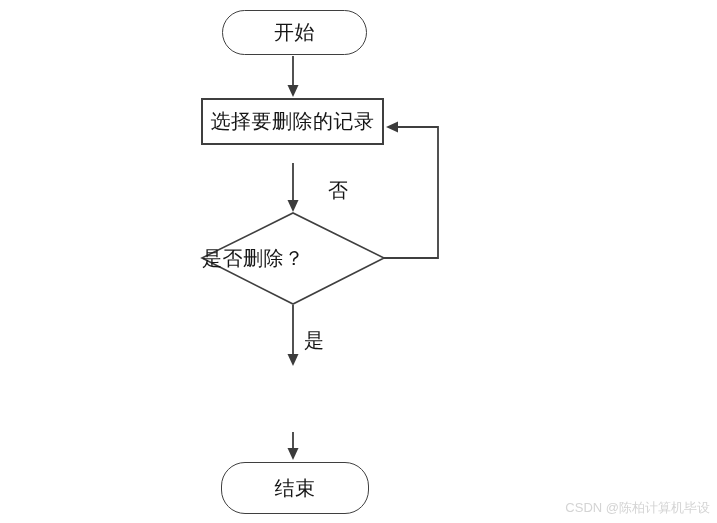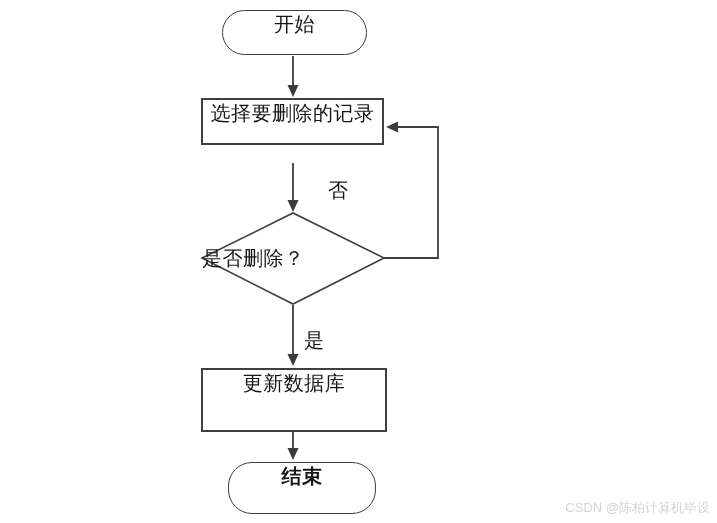--- a/index.html
+++ b/index.html
@@ -13,21 +13,21 @@
     color: #161616;
   }
   .flow-svg {
     position: absolute;
     top: 0; left: 0;
     width: 717px; height: 523px;
   }
   .node {
     position: absolute;
     display: flex;
-    align-items: flex-start;
+    align-items: center;
     justify-content: center;
     box-sizing: border-box;
     font-size: 20px;
     letter-spacing: 0.5px;
     background: #ffffff;
     white-space: nowrap;
   }
   .terminator {
     border: 1.5px solid #3f3f3f;
     border-radius: 24px;
@@ -93,23 +93,20 @@
   </div>
 
   <div class="edge-label" style="left:328px; top:177px;">否</div>
 
   <div class="decision-label" style="left:202px; top:213px; width:182px; height:91px;">
     <span>是否删除？</span>
   </div>
 
   <div class="edge-label" style="left:304px; top:327px;">是</div>
 
-  <div class="node process" style="left:201px; top:368px; width:186px; height:64px;">
-    <span>更新数据库</span>
-  </div>
 
-  <div class="node terminator" style="left:228px; top:462px; width:148px; height:52px;font-weight:bold;">
+  <div class="node terminator" style="left:221px; top:462px; width:148px; height:52px;">
     <span>结束</span>
   </div>
 
   <div class="watermark">CSDN @陈柏计算机毕设</div>
 
 </div>
 
 </body></html>

